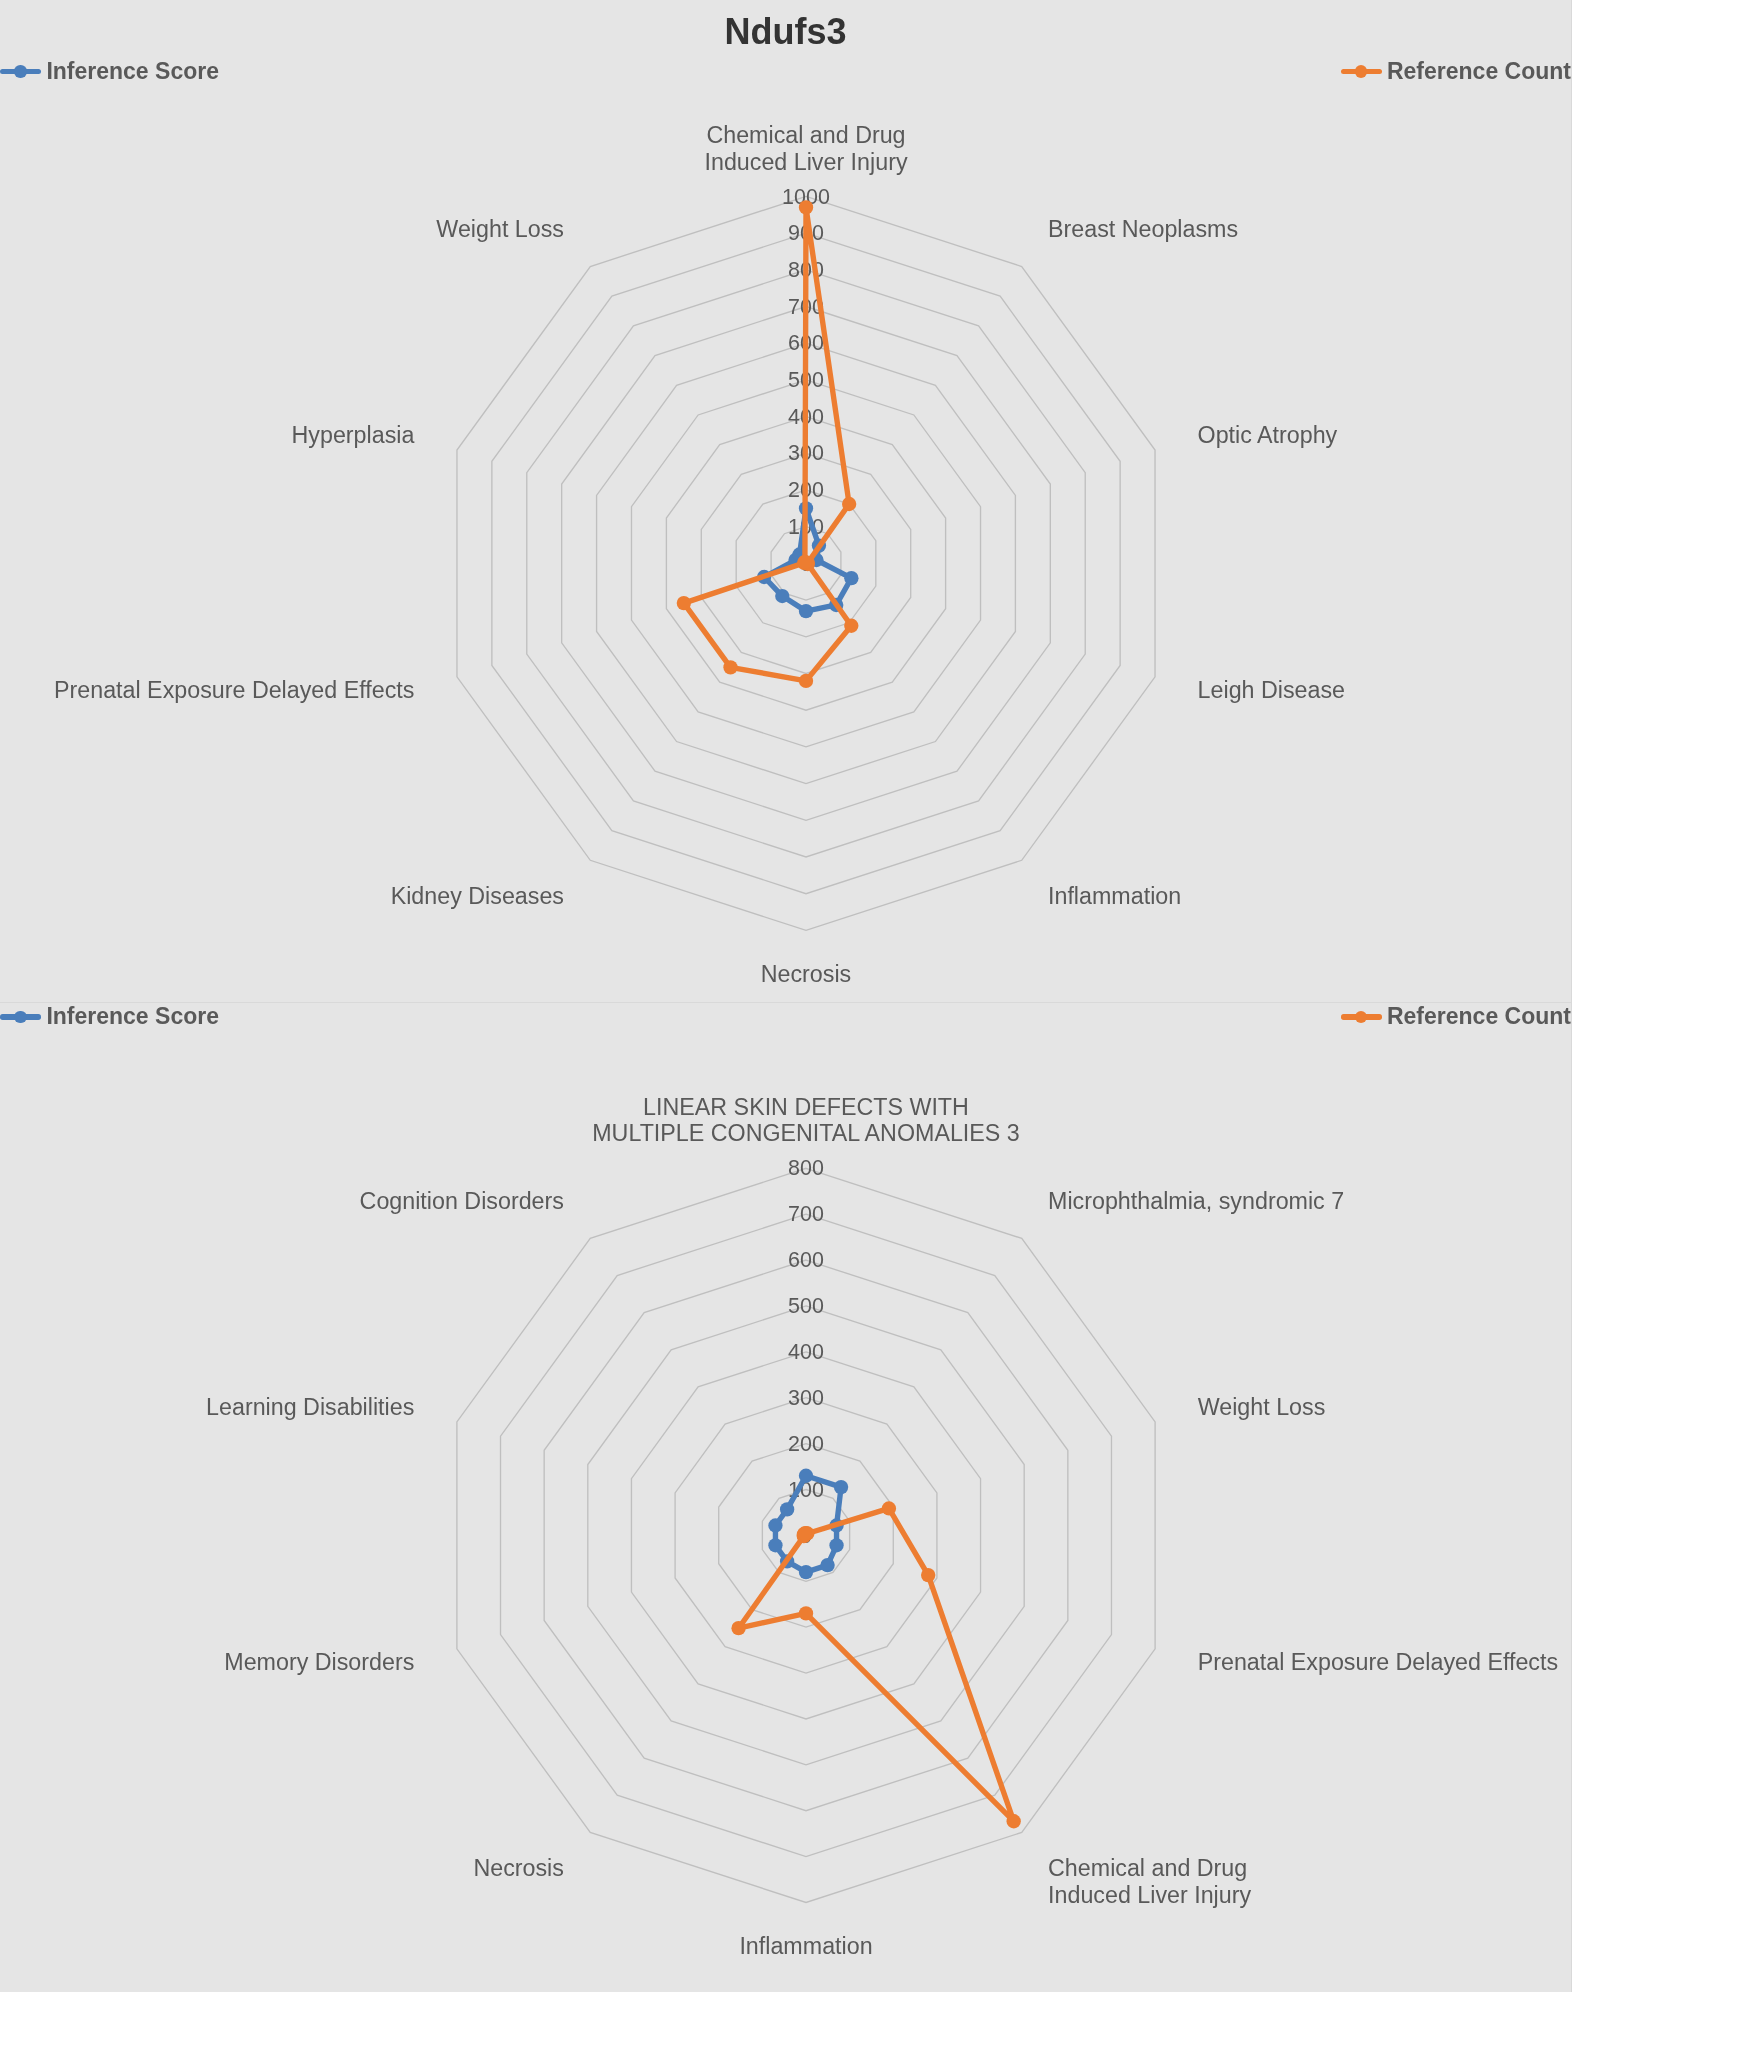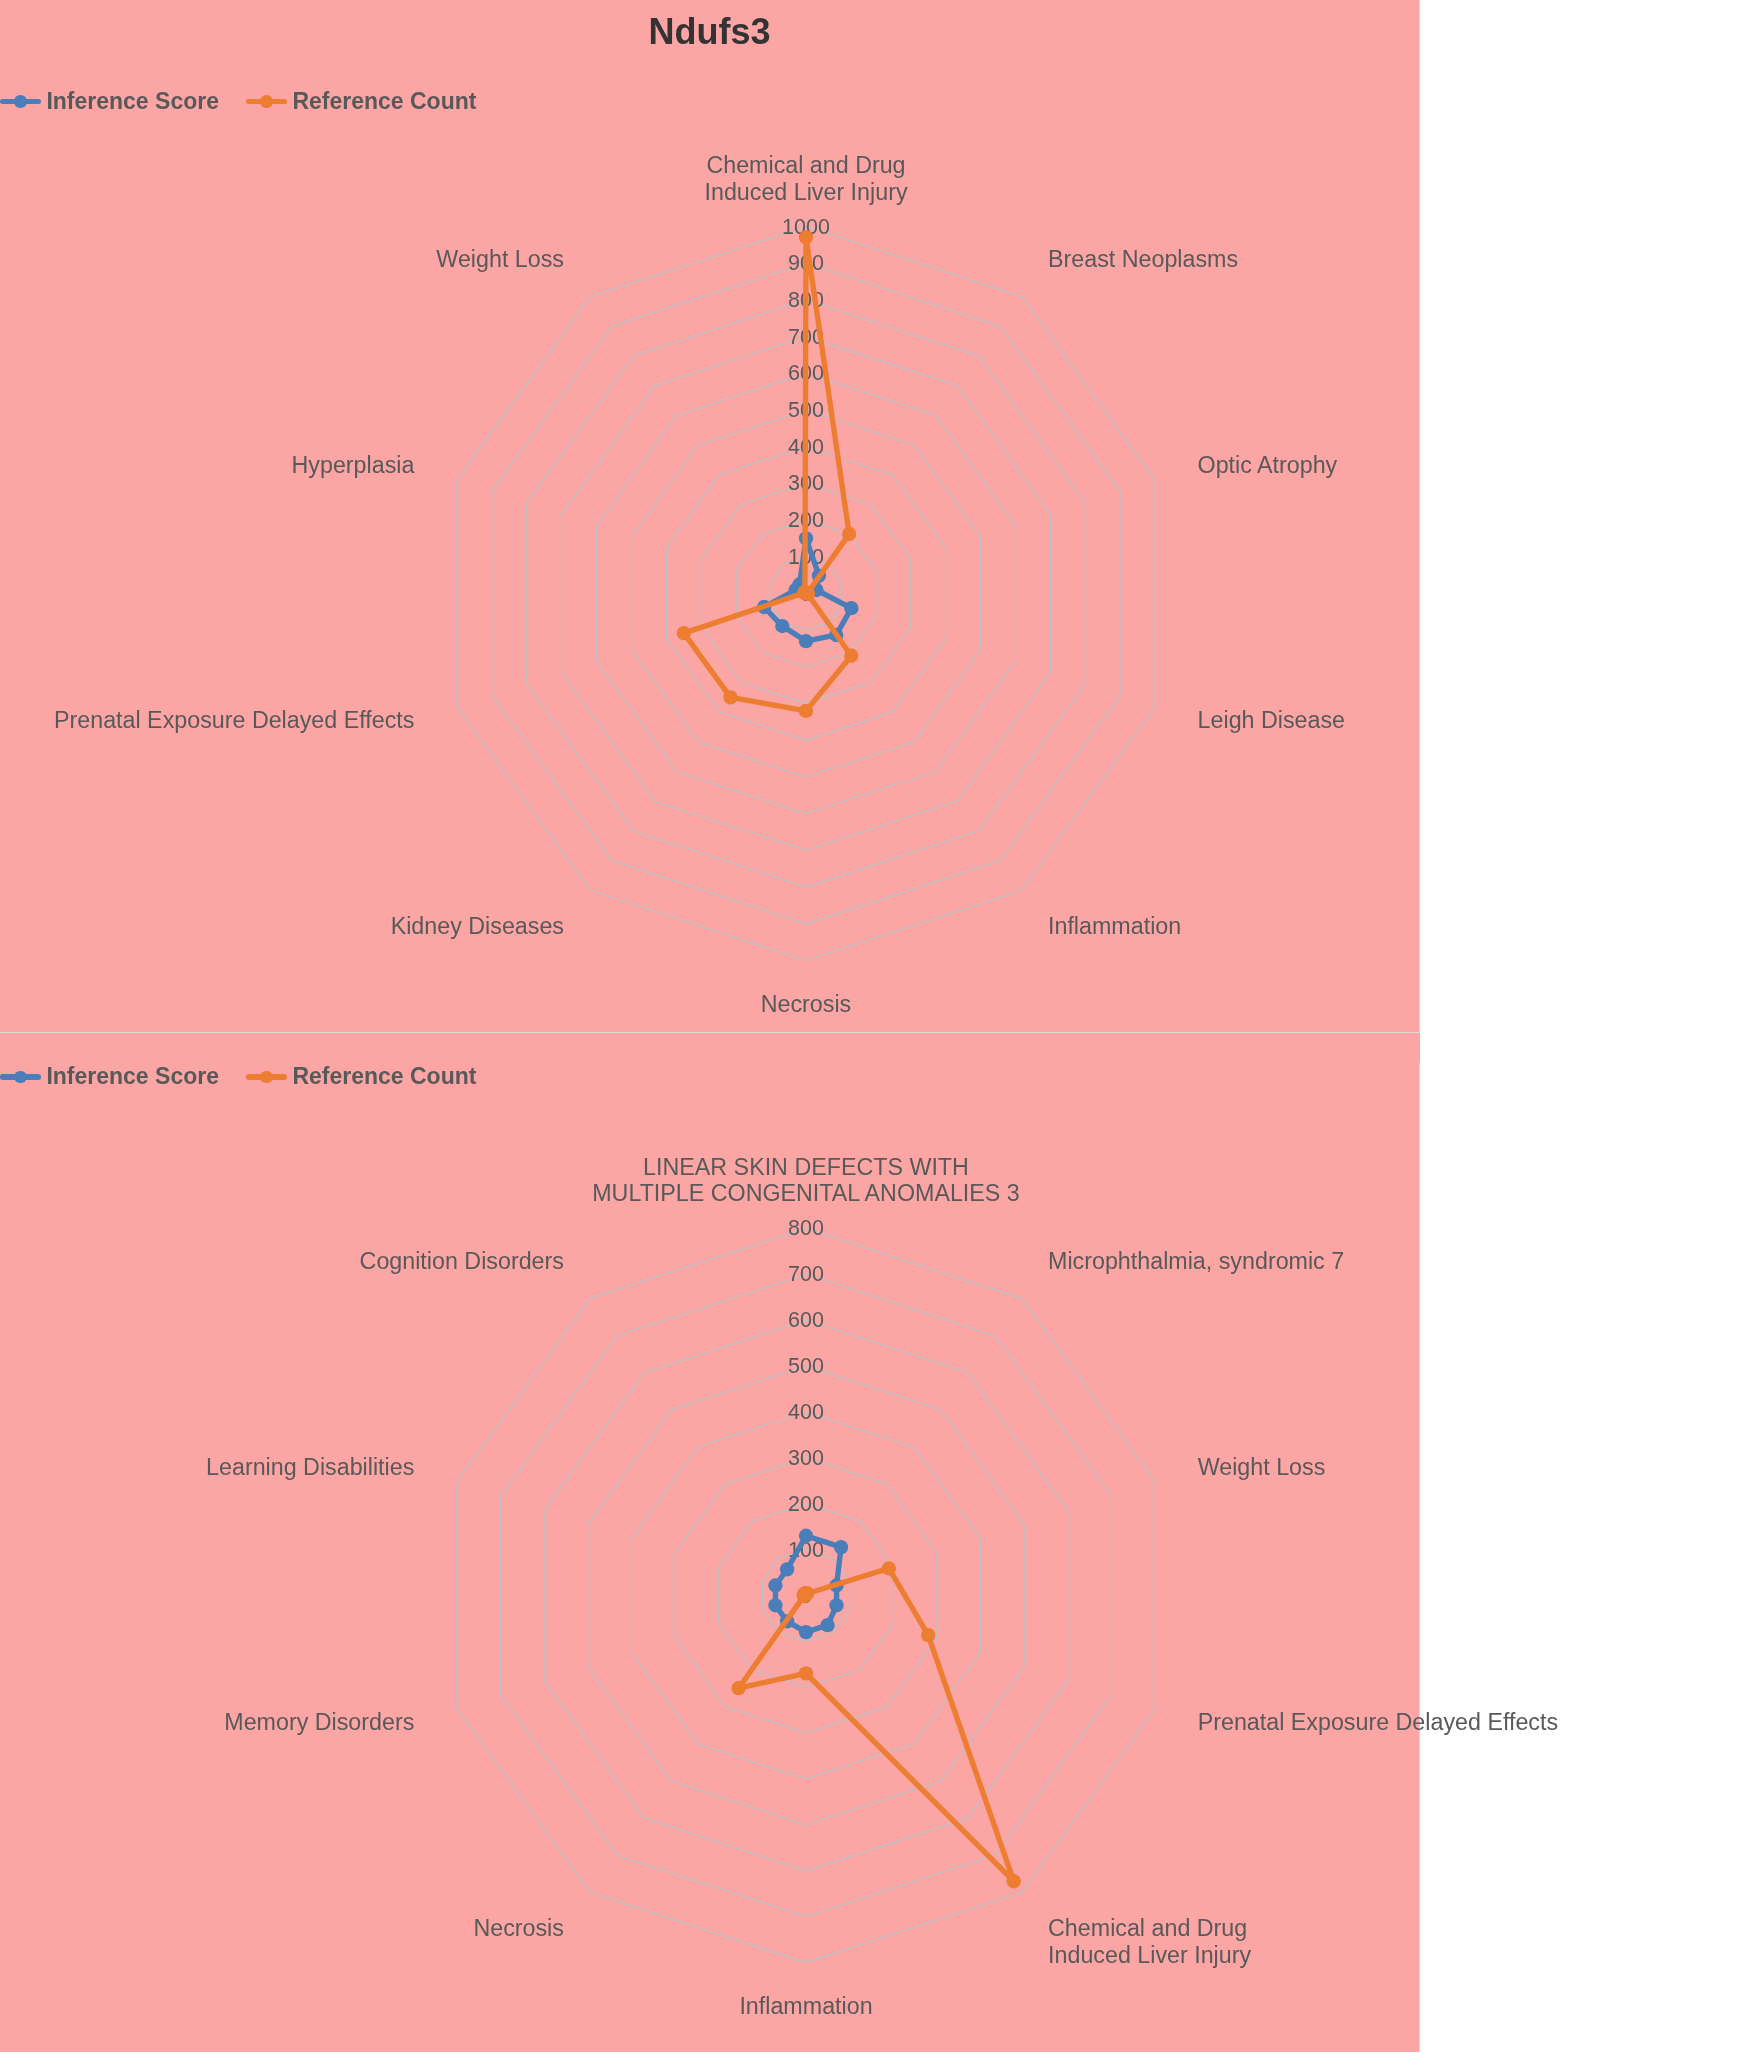--- a/index.html
+++ b/index.html
@@ -3,46 +3,45 @@
 <meta charset="utf-8">
 <style>
   html, body {
     margin: 0;
     padding: 0;
     background: #ffffff;
     font-family: "Segoe UI", Arial, sans-serif;
     color: #595959;
   }
   .page {
-    width: 1420px;
-    background: #fca5a5;
+    width: 1572px;
+    background: #e5e5e5;
     box-sizing: border-box;
   }
   .chart-block {
     position: relative;
     box-sizing: border-box;
     border-right: 1.8px solid #d9d9d9;
   }
   .chart-title {
     text-align: center;
     font-weight: 700;
     color: #333;
     font-size: 36px;
     padding-top: 10.7px;
     padding-bottom: 5.4px;
   }
   .legend {
     display: flex;
-    justify-content: flex-start;
+    justify-content: space-between;
     align-items: center;
     gap: 27px;
     font-size: 23px;
     font-weight: 600;
     padding-bottom: 3.6px;
-    margin-top: 30px;
   }
   .legend .swatch {
     display: inline-flex;
     align-items: center;
     gap: 5.4px;
   }
   .legend .line {
     display: inline-block;
     width: 41px;
     height: 5.4px;

